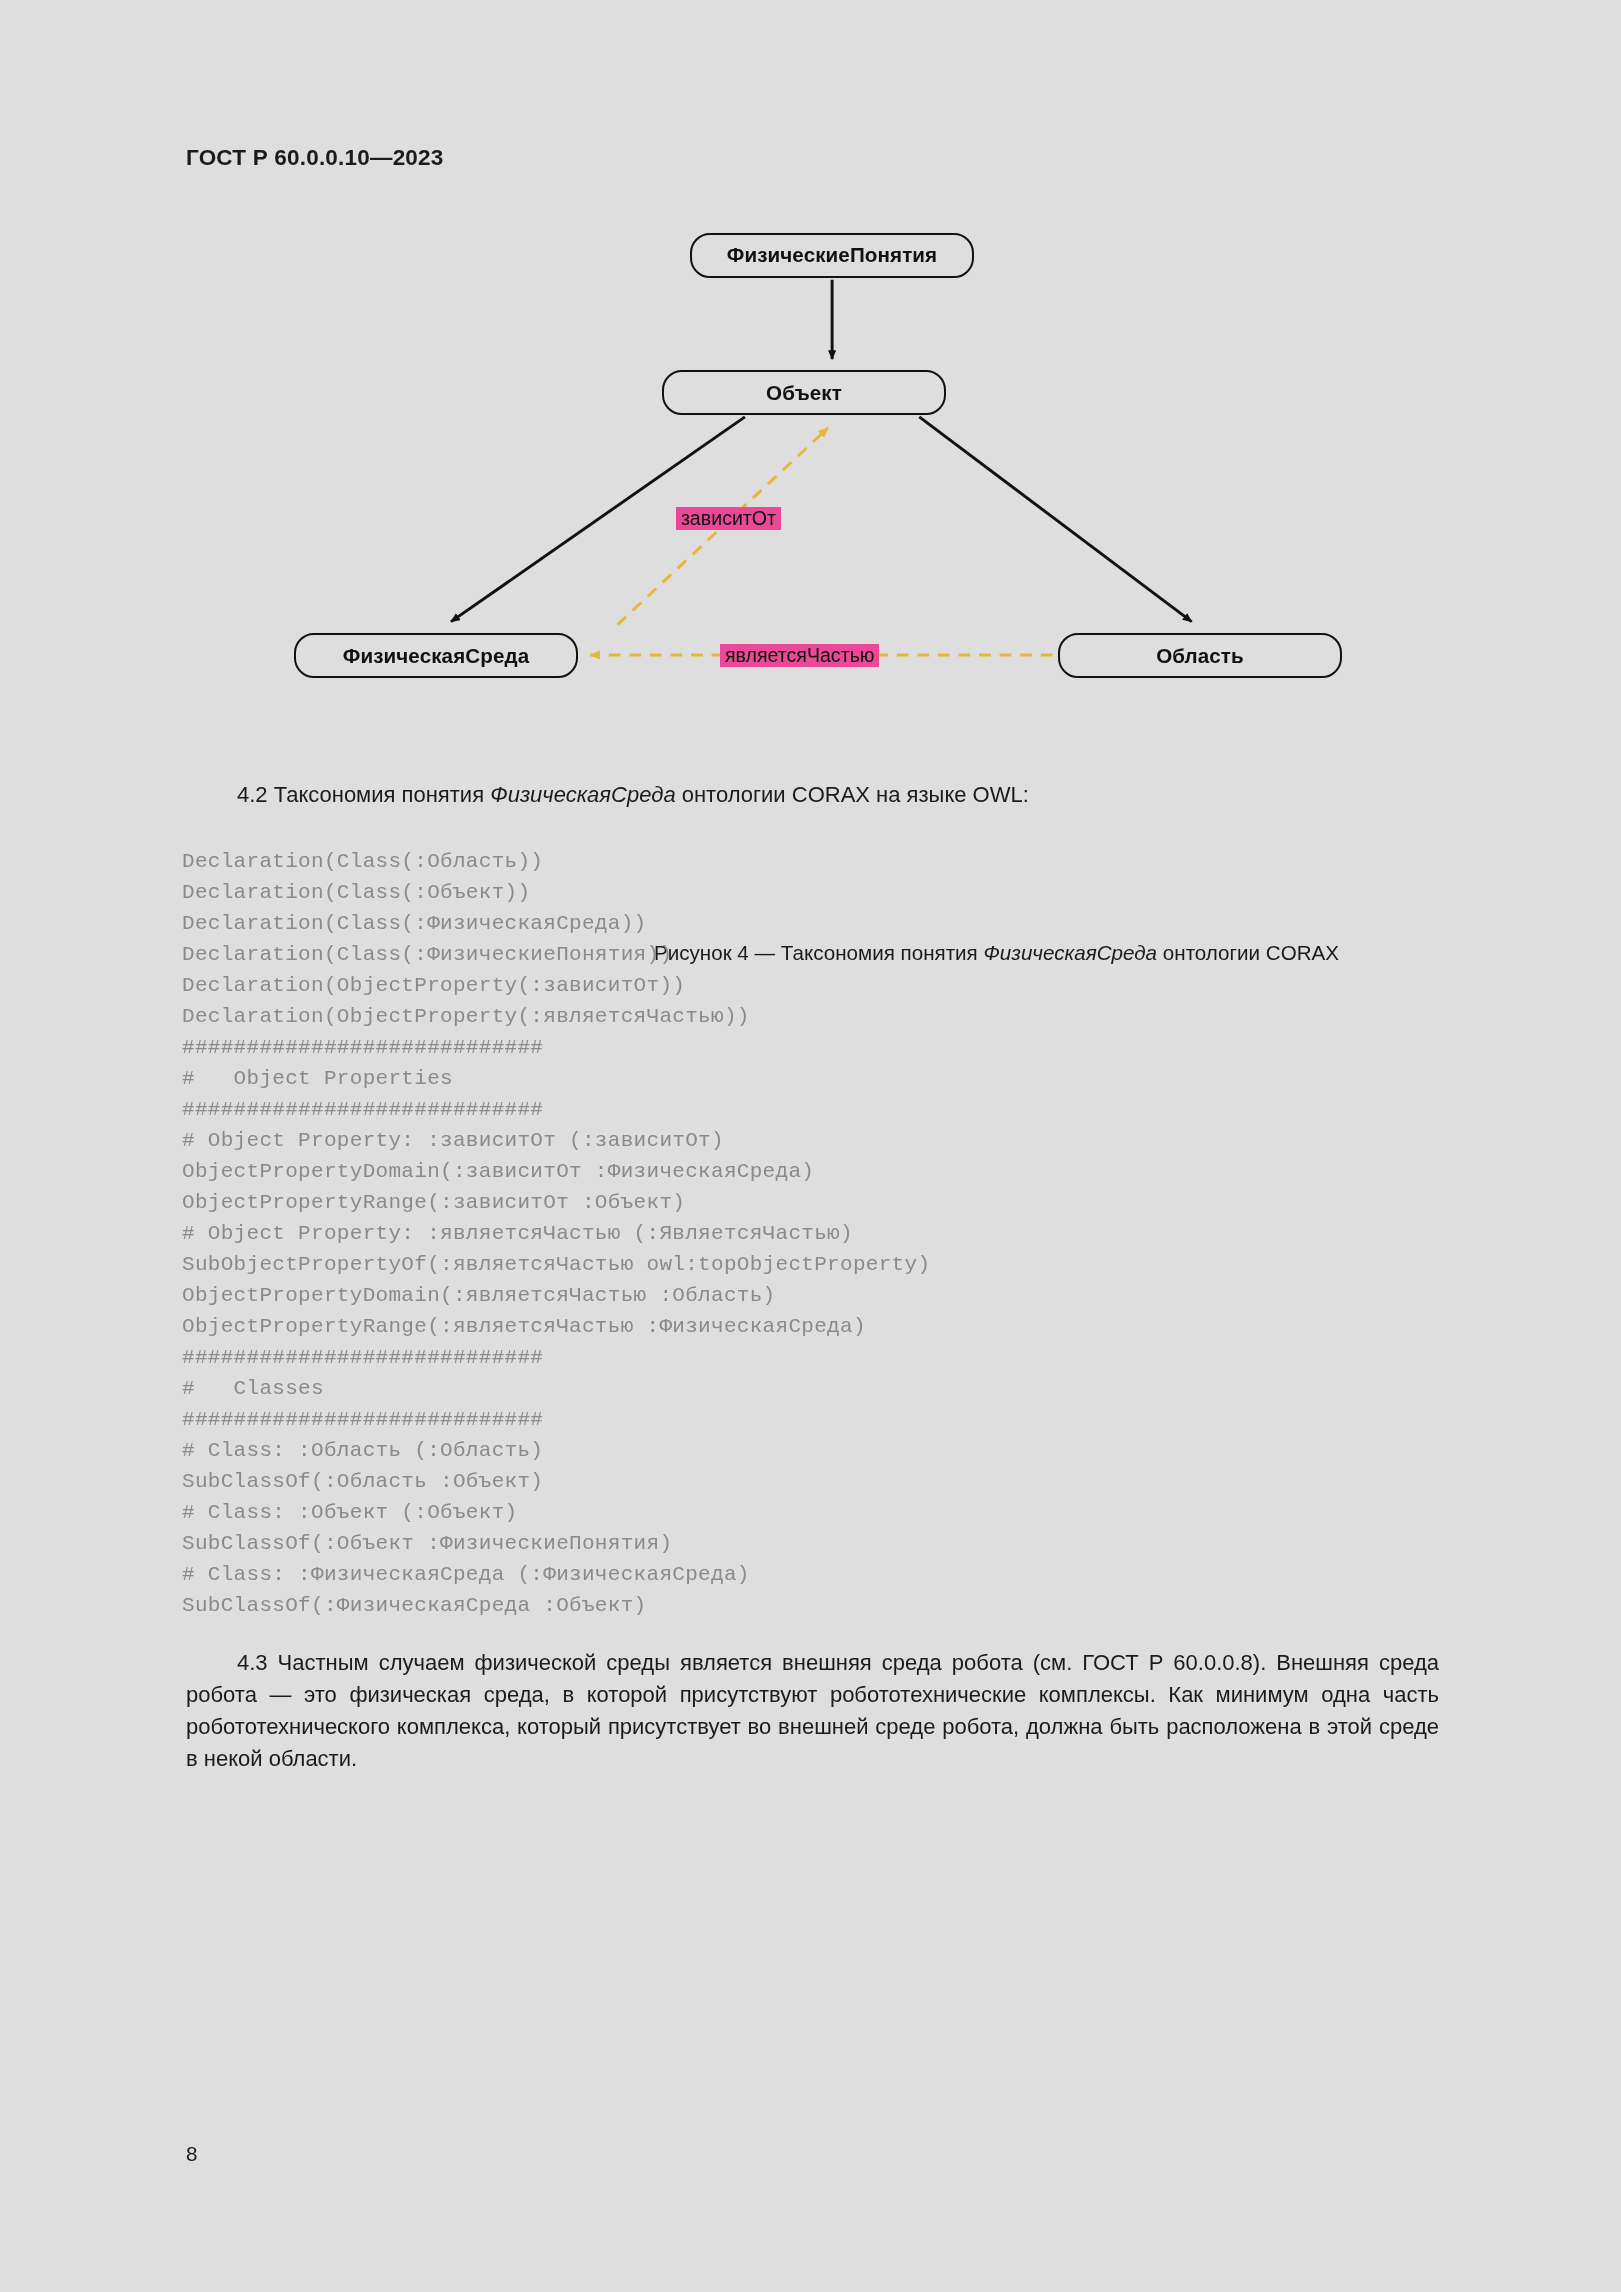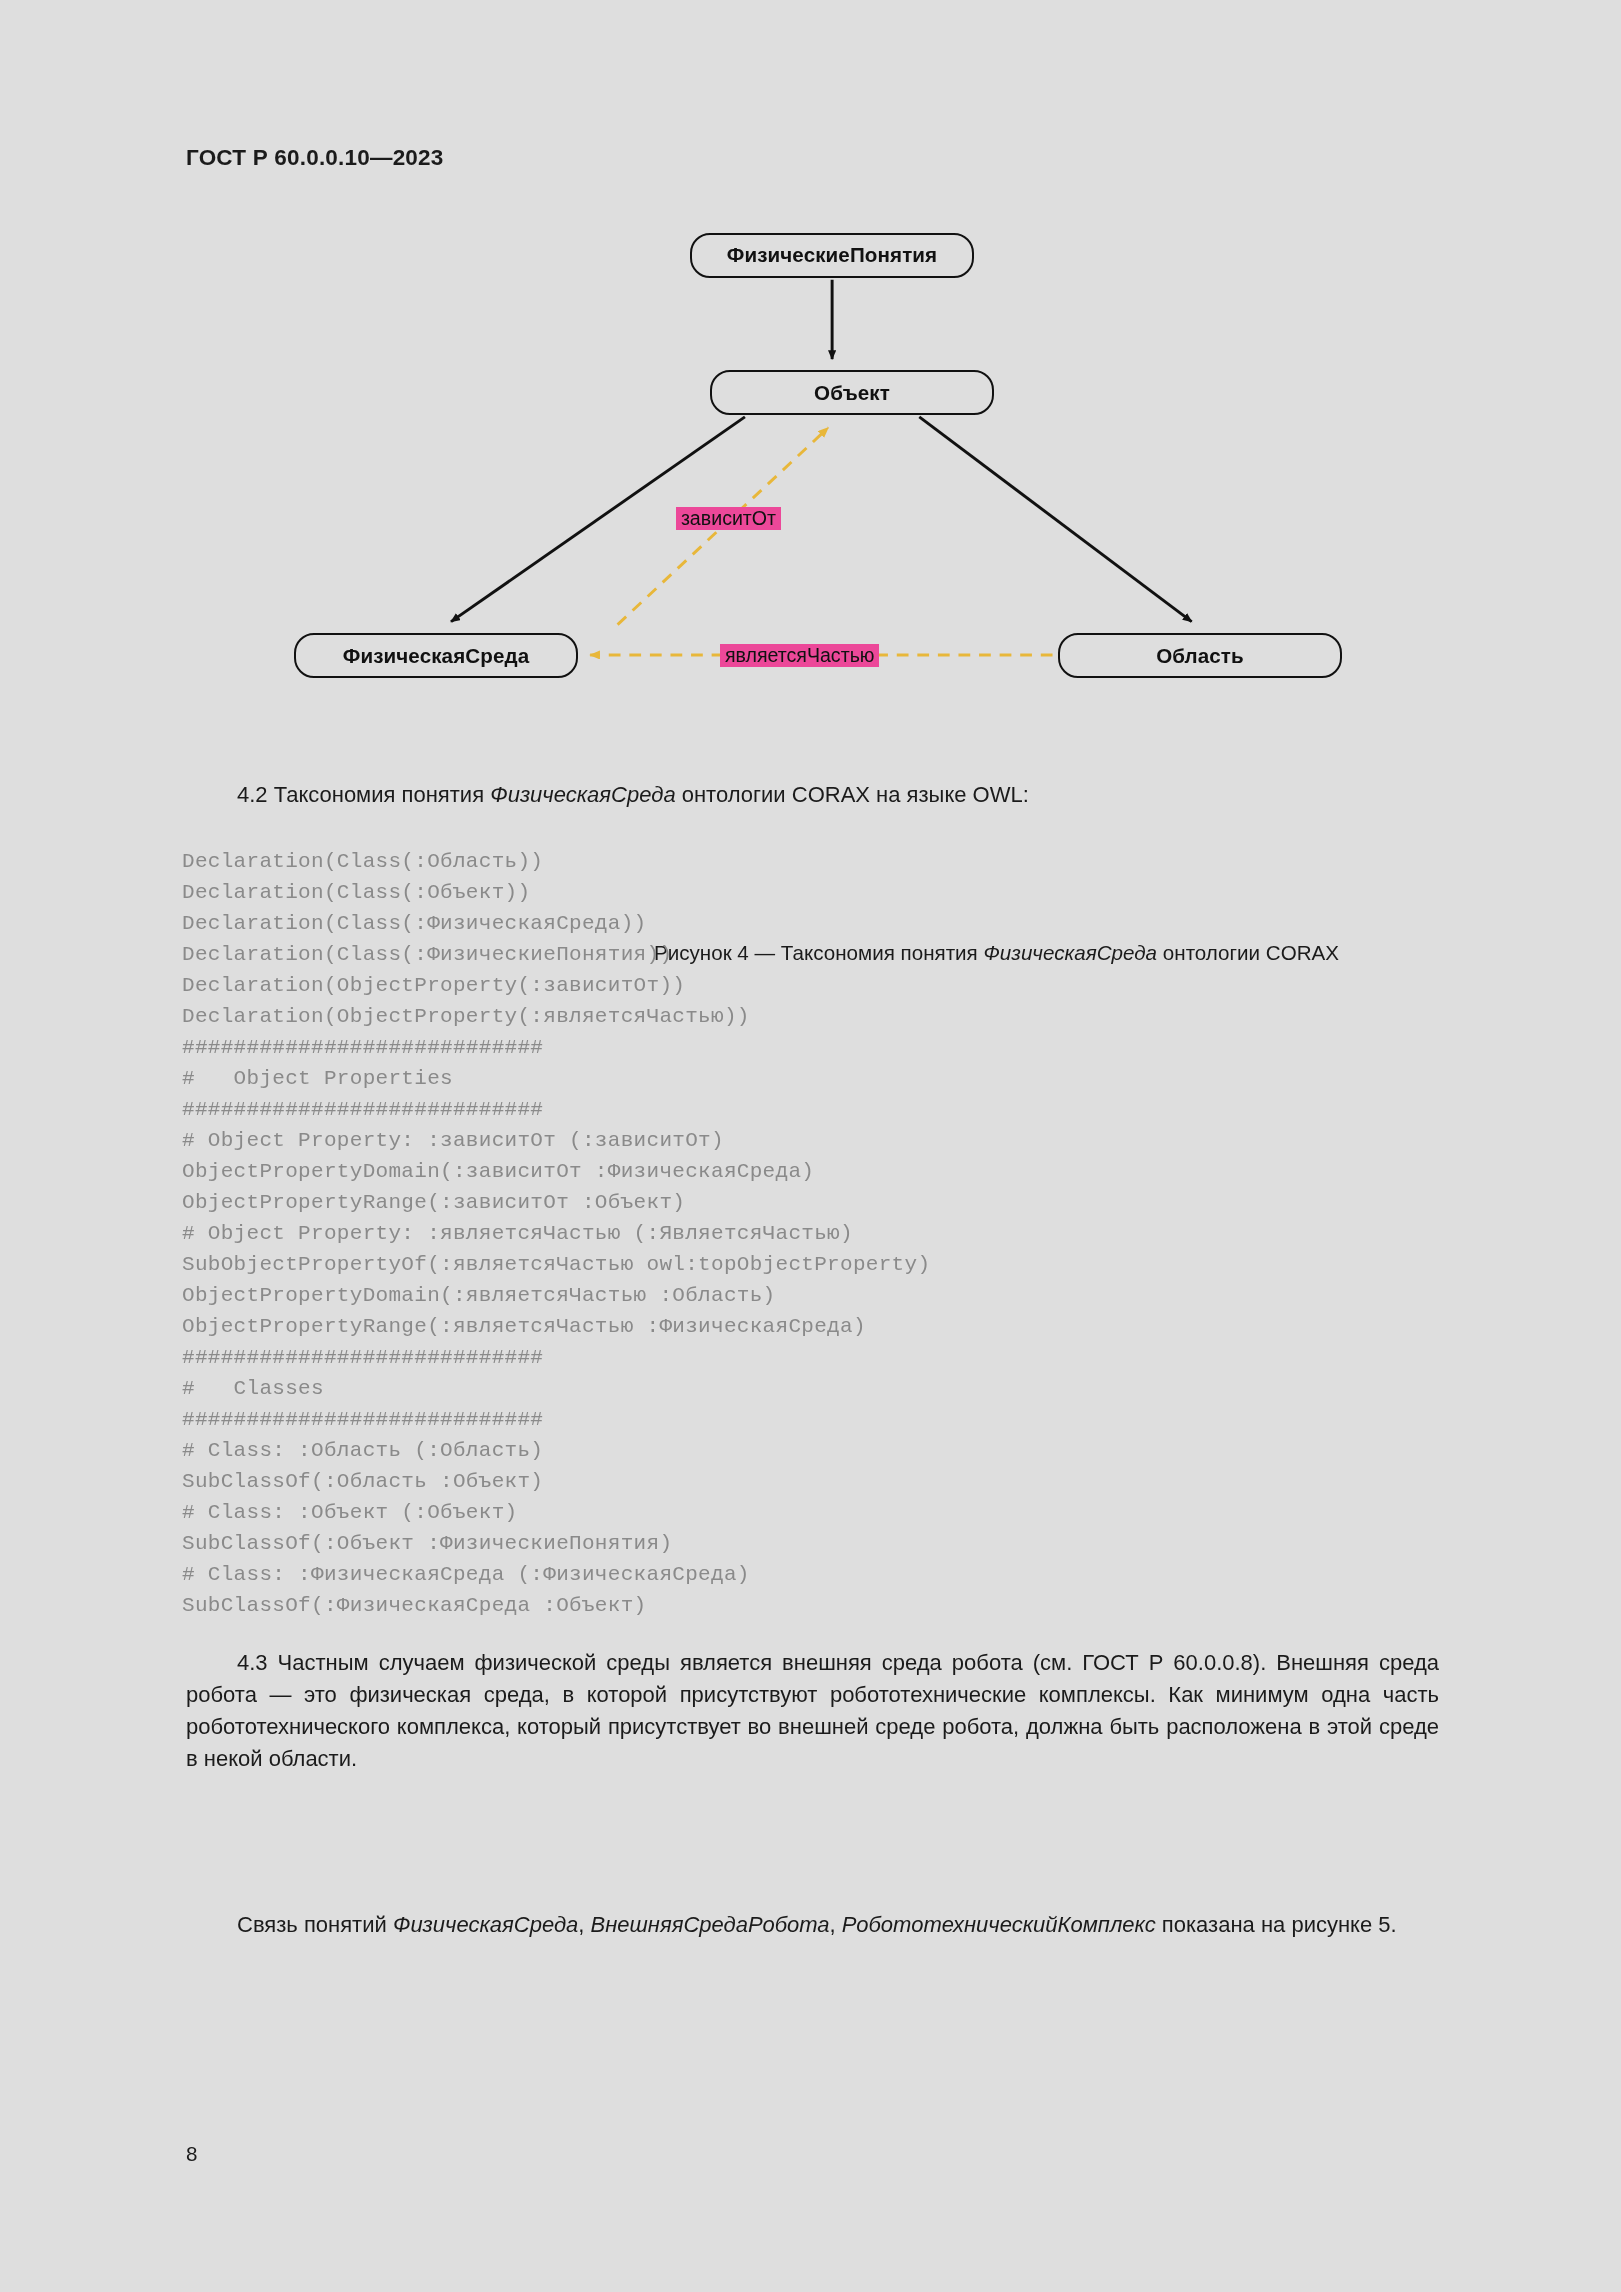--- a/index.html
+++ b/index.html
@@ -59,21 +59,21 @@
     display: flex;
     align-items: center;
     justify-content: center;
     font-size: 20.6px;
     font-weight: bold;
     letter-spacing: 0.1px;
     color: #111111;
     white-space: nowrap;
   }
   .node-physconcepts { left: 504px; top: 11.8px;  width: 284px; height: 45px; }
-  .node-object       { left: 524px; top: 149px; width: 284px; height: 45px; }
+  .node-object       { left: 476px; top: 149px; width: 284px; height: 45px; }
   .node-physenv      { left: 108px; top: 412px; width: 284px; height: 45px; }
   .node-area         { left: 872px; top: 412px; width: 284px; height: 45px; }
 
   .edge-label {
     position: absolute;
     font-size: 19.6px;
     font-weight: normal;
     color: #111111;
     background: #ec4899;
     padding: 0 4.9px;
@@ -208,20 +208,17 @@
 # Class: :Область (:Область)
 SubClassOf(:Область :Объект)
 # Class: :Объект (:Объект)
 SubClassOf(:Объект :ФизическиеПонятия)
 # Class: :ФизическаяСреда (:ФизическаяСреда)
 SubClassOf(:ФизическаяСреда :Объект)</pre>
 
   <div class="para p-43 indent">4.3  Частным случаем физической среды является внешняя среда робота (см. ГОСТ Р 60.0.0.8). Внешняя среда робота — это физическая среда, в которой присутствуют робототехнические комплексы. Как минимум одна часть робототехнического комплекса, который присутствует во внешней среде робота, должна быть расположена в этой среде в некой области.</div>
 
 
-  <div class="para p-45 indent">
-    <span>Связь понятий </span><i>ФизическаяСреда</i><span>, </span><i>ВнешняяСредаРобота</i><span>, </span><i>РобототехническийКомплекс</i><span> показана на рисунке 5.</span>
-  </div>
 
   <div class="page-number">8</div>
 
 </div>
 
 
 </body></html>

